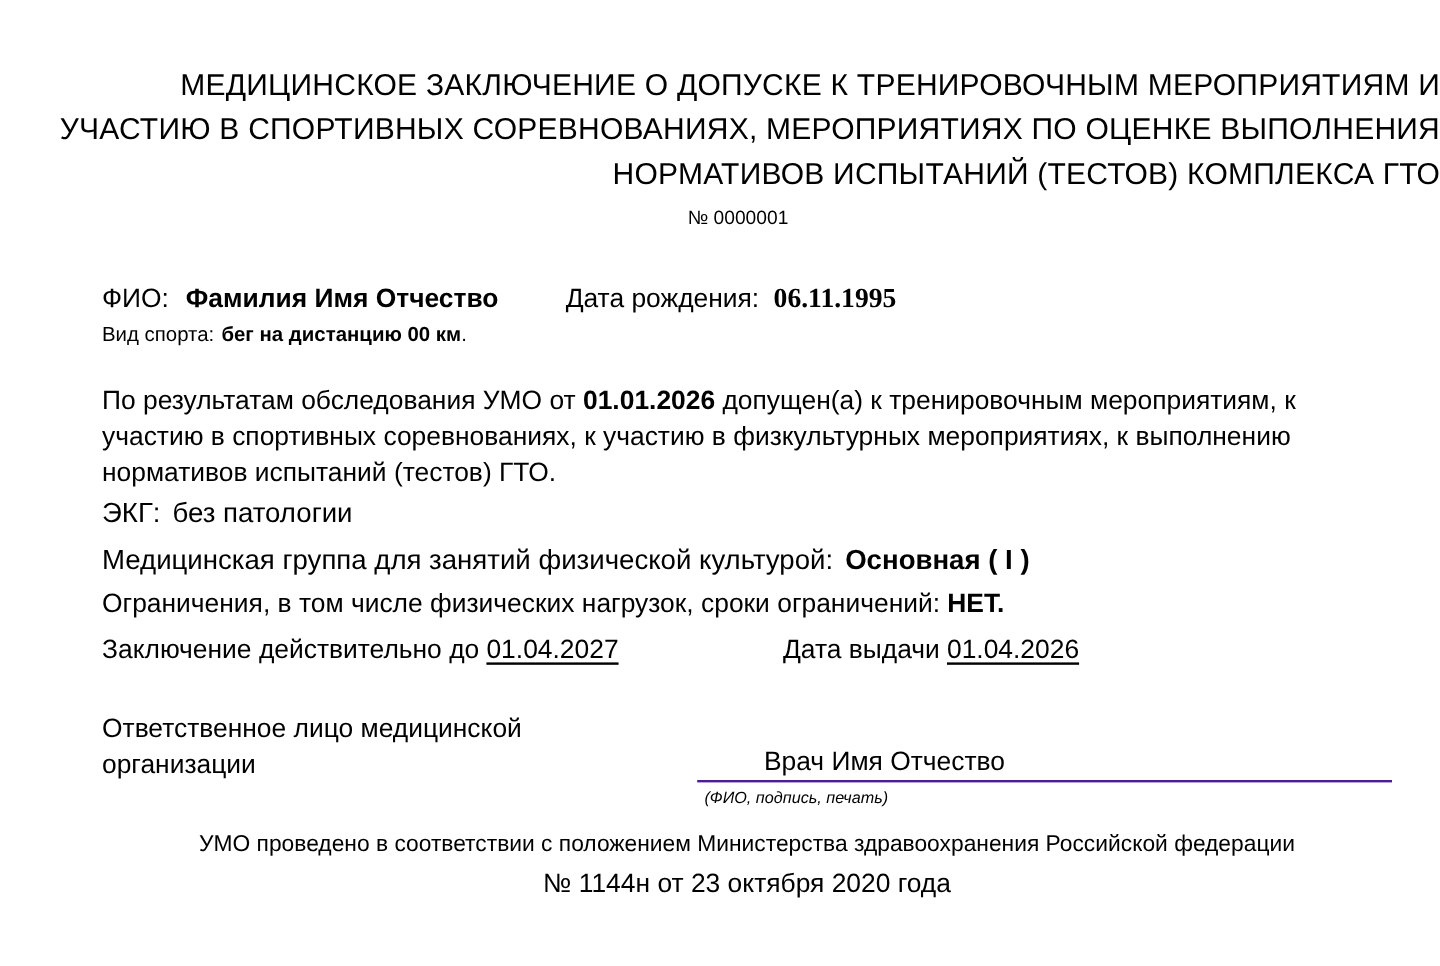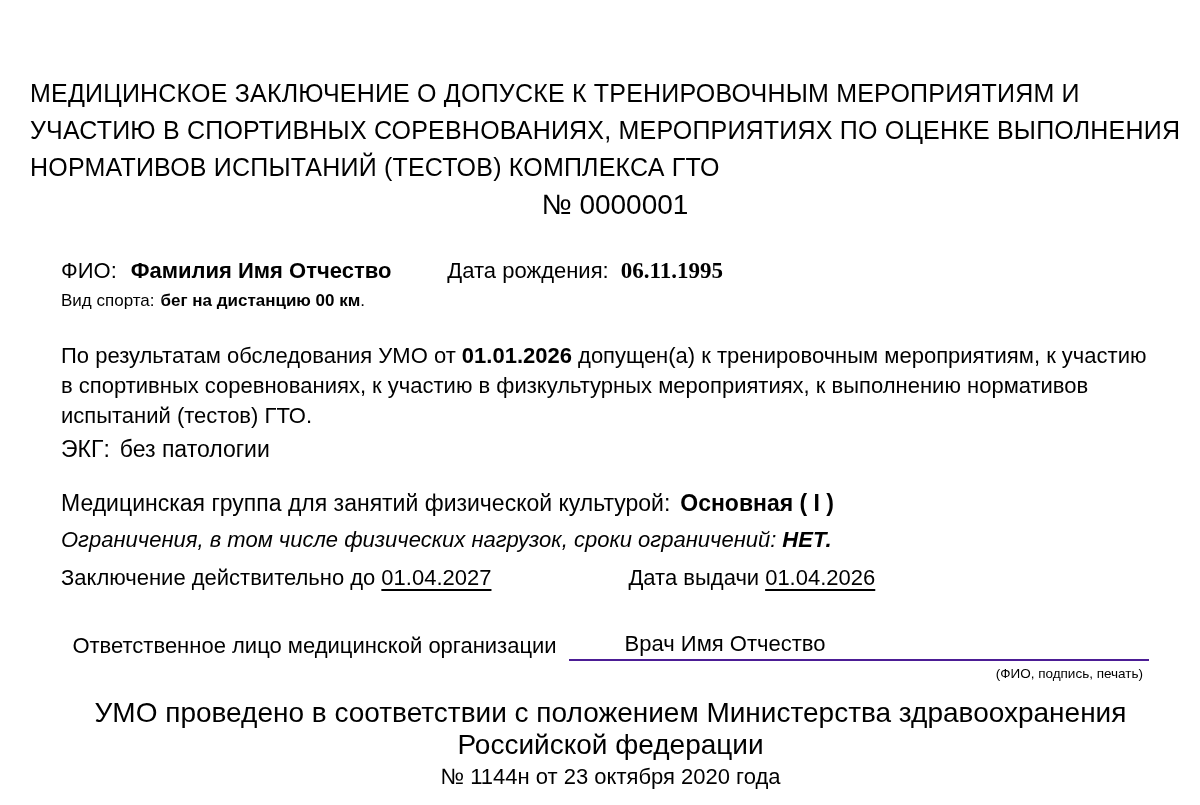--- a/index.html
+++ b/index.html
@@ -6,34 +6,34 @@
   html,body { background:#ffffff; }
   .page {
     position:relative;
     width:1200px; height:805px;
     background:#ffffff;
     color:#000000;
     font-family:"Liberation Sans", sans-serif;
     overflow:hidden;
   }
   .title-block {
-    padding-top:75px;
+    padding-top:53px;
     padding-left:30px;
-    text-align:left;
+    text-align:right;
     font-size:25px;
     line-height:37px;
     letter-spacing:0.2px;
   }
   .doc-number {
     padding-left:30px;
     text-align:center;
-    font-size:28px;
+    font-size:16px;
     line-height:37px;
   }
-  .content { padding-left:61px; padding-right:40px; }
+  .content { padding-left:85px; padding-right:40px; }
 
   .fio-line { margin-top:33px; font-size:22px; line-height:30px; }
   .fio-name { font-weight:bold; margin-left:14px; }
   .birth-label { margin-left:56px; }
   .birth-value {
     font-family:"Liberation Serif", serif;
     font-weight:bold;
     font-size:23px;
     margin-left:12px;
   }
@@ -43,23 +43,23 @@
   .umo-para {
     margin-top:25px;
     font-size:22px;
     line-height:30px;
     max-width:1105px;
   }
   .umo-date { font-weight:bold; }
 
   .ekg-line   { margin-top:2px;  font-size:23px; line-height:32px; }
   .ekg-value  { margin-left:10px; }
-  .med-line   { margin-top:22px;  font-size:23px; line-height:32px; }
+  .med-line   { margin-top:7px;  font-size:23px; line-height:32px; }
   .med-value  { font-weight:bold; margin-left:10px; }
-  .restr-line { margin-top:6px;  font-size:22px; line-height:30px;font-style:italic; }
+  .restr-line { margin-top:6px;  font-size:22px; line-height:30px; }
   .restr-value{ font-weight:bold; margin-left:6px; }
 
   .valid-line { margin-top:8px; font-size:22px; line-height:30px; }
   .u-date {
     text-decoration:underline;
     text-underline-offset:4px;
     margin-left:6px;
   }
   .issue-label { margin-left:137px; }
 
@@ -75,26 +75,27 @@
     display:inline-block;
     width:580px;
     margin-left:12px;
     border-bottom:2px solid #4c1d95;
     padding-left:56px;
     white-space:nowrap;
   }
   .sig-caption {
     margin-left:502px;
     width:580px;
-    text-align:right;
+    text-align:left;
     font-size:13.5px;
     line-height:18px;
     margin-top:4px;
+    font-style:italic;
   }
-  .footer { margin-top:14px; text-align:center; font-size:28px; line-height:32px; }
+  .footer { margin-top:14px; text-align:center; font-size:19px; line-height:32px; }
   .footer-line2 { text-align:center; font-size:22px; line-height:32px; }
 </style>
 </head>
 <body>
 
 <div class="page">
 
   <div class="title-block">
     <div>МЕДИЦИНСКОЕ ЗАКЛЮЧЕНИЕ О ДОПУСКЕ К ТРЕНИРОВОЧНЫМ МЕРОПРИЯТИЯМ И</div>
     <div>УЧАСТИЮ В СПОРТИВНЫХ СОРЕВНОВАНИЯХ, МЕРОПРИЯТИЯХ ПО ОЦЕНКЕ ВЫПОЛНЕНИЯ</div>

